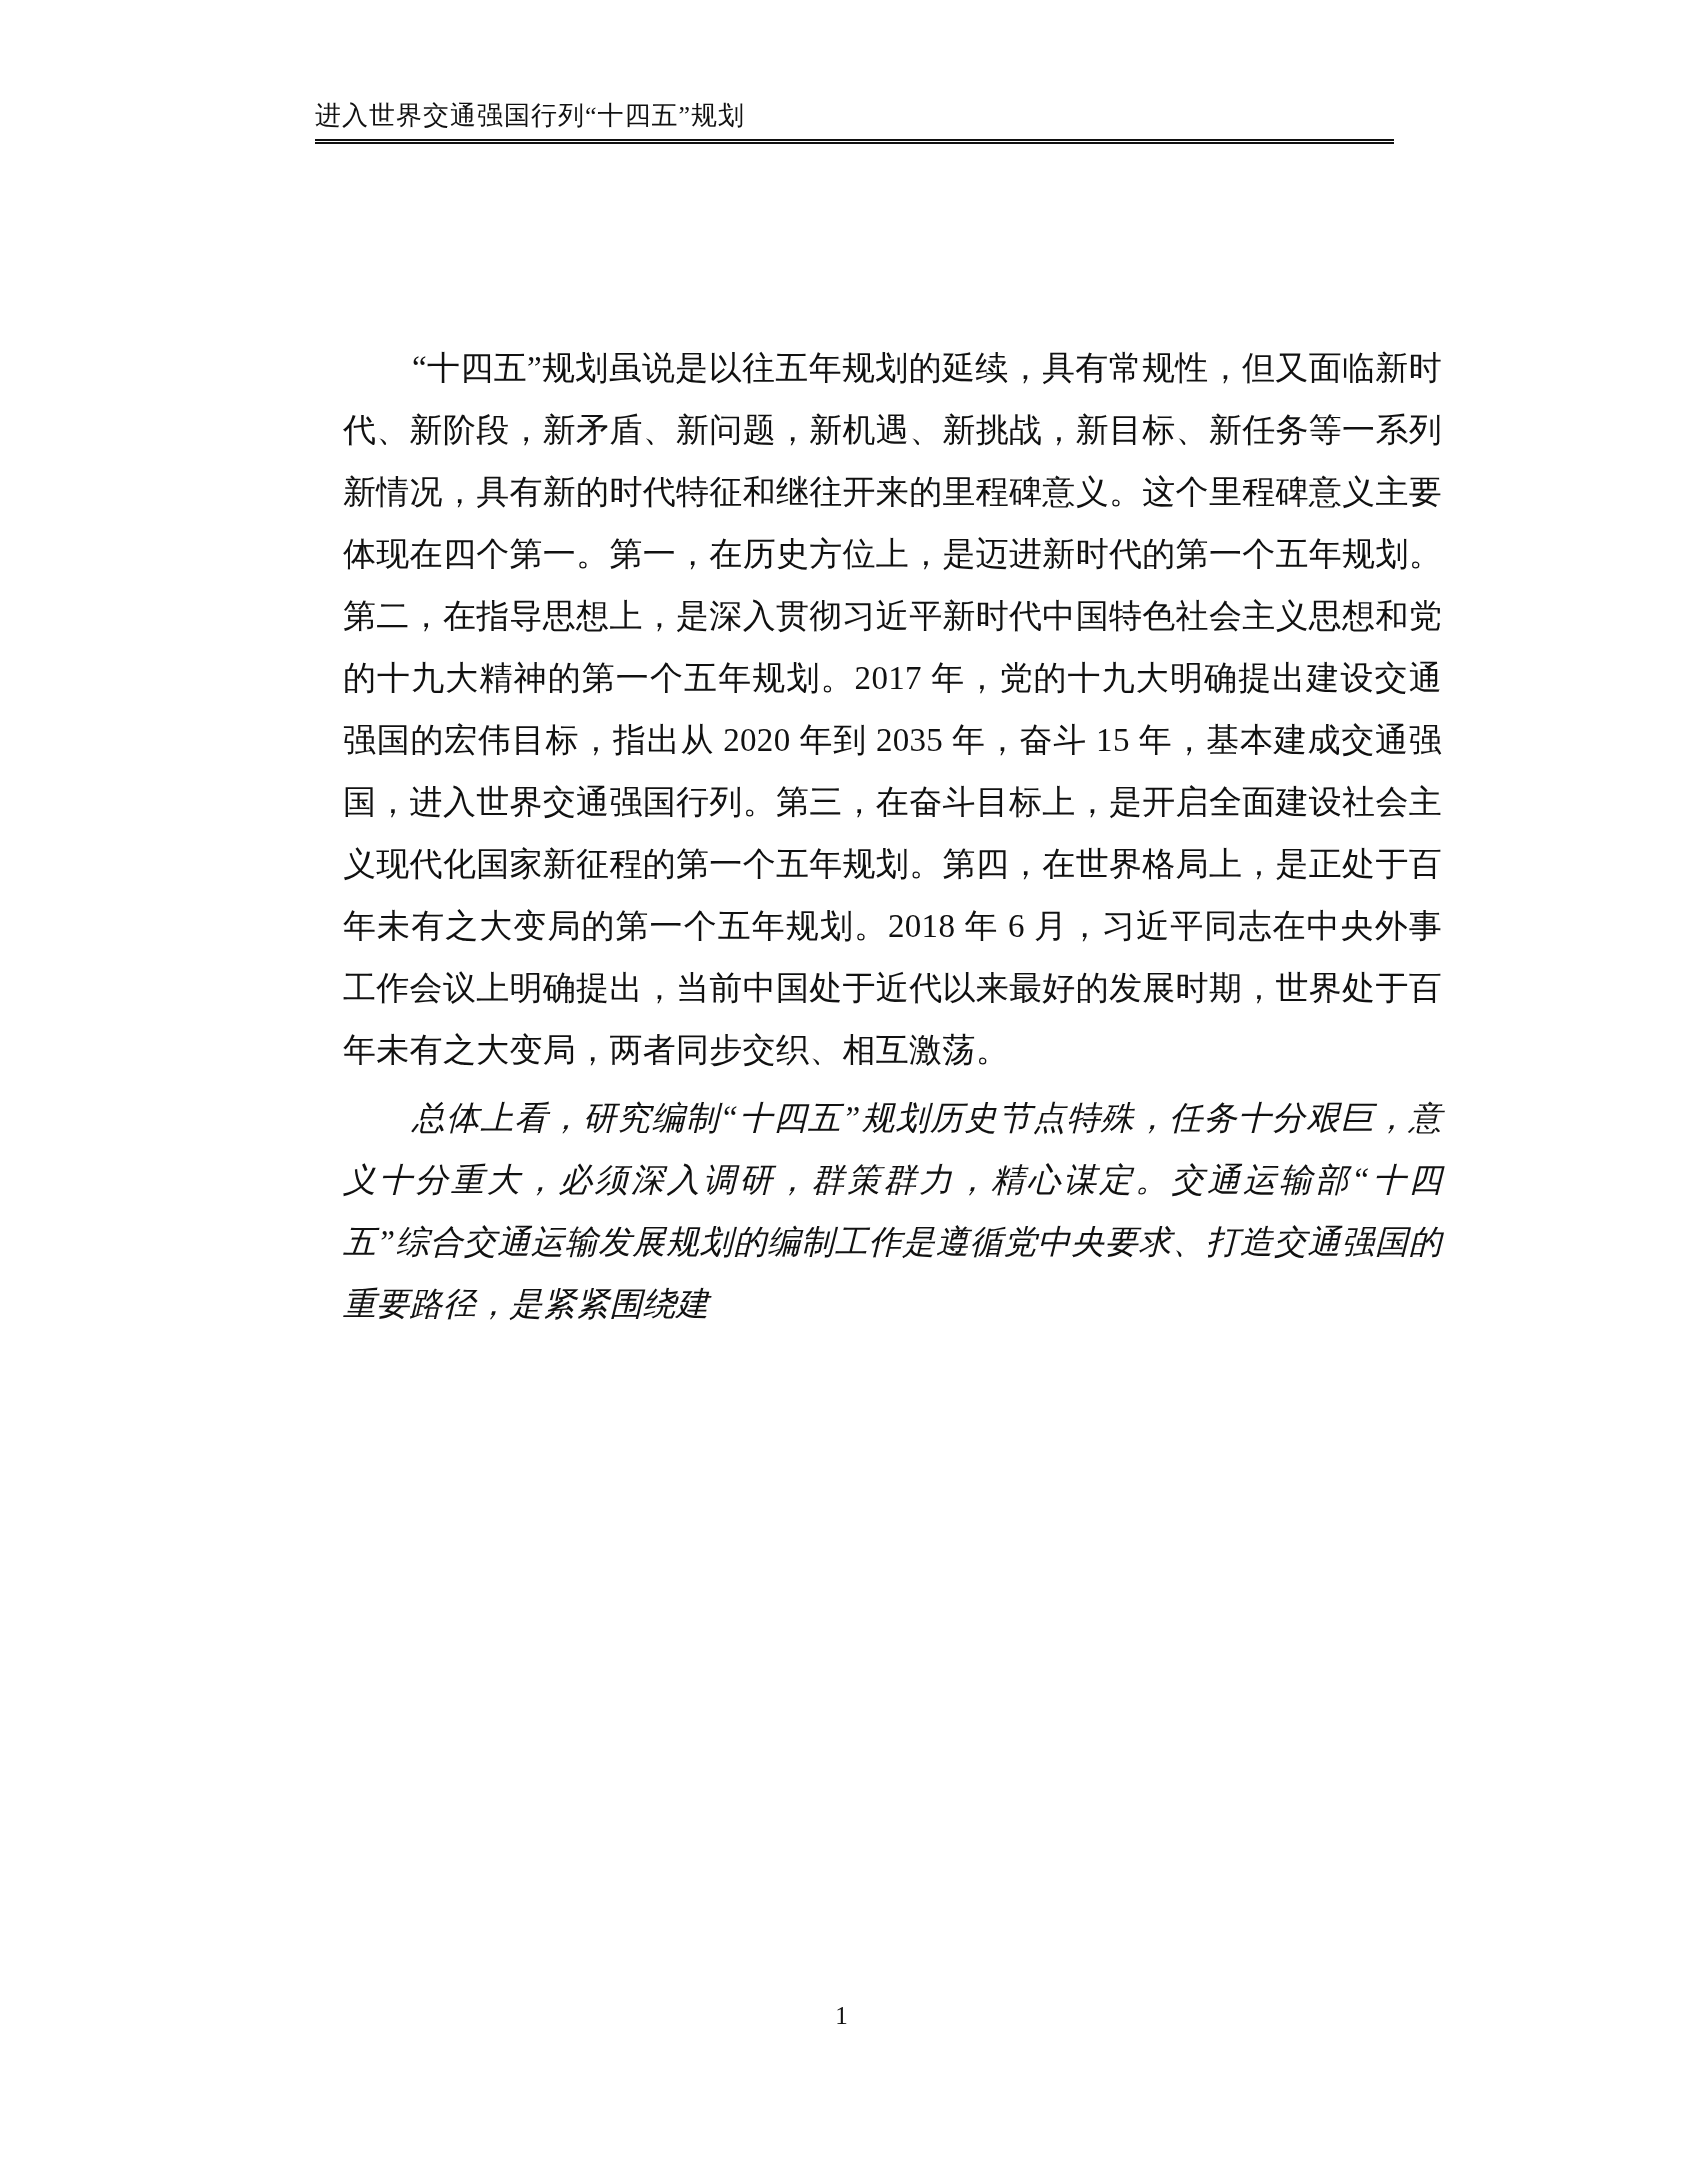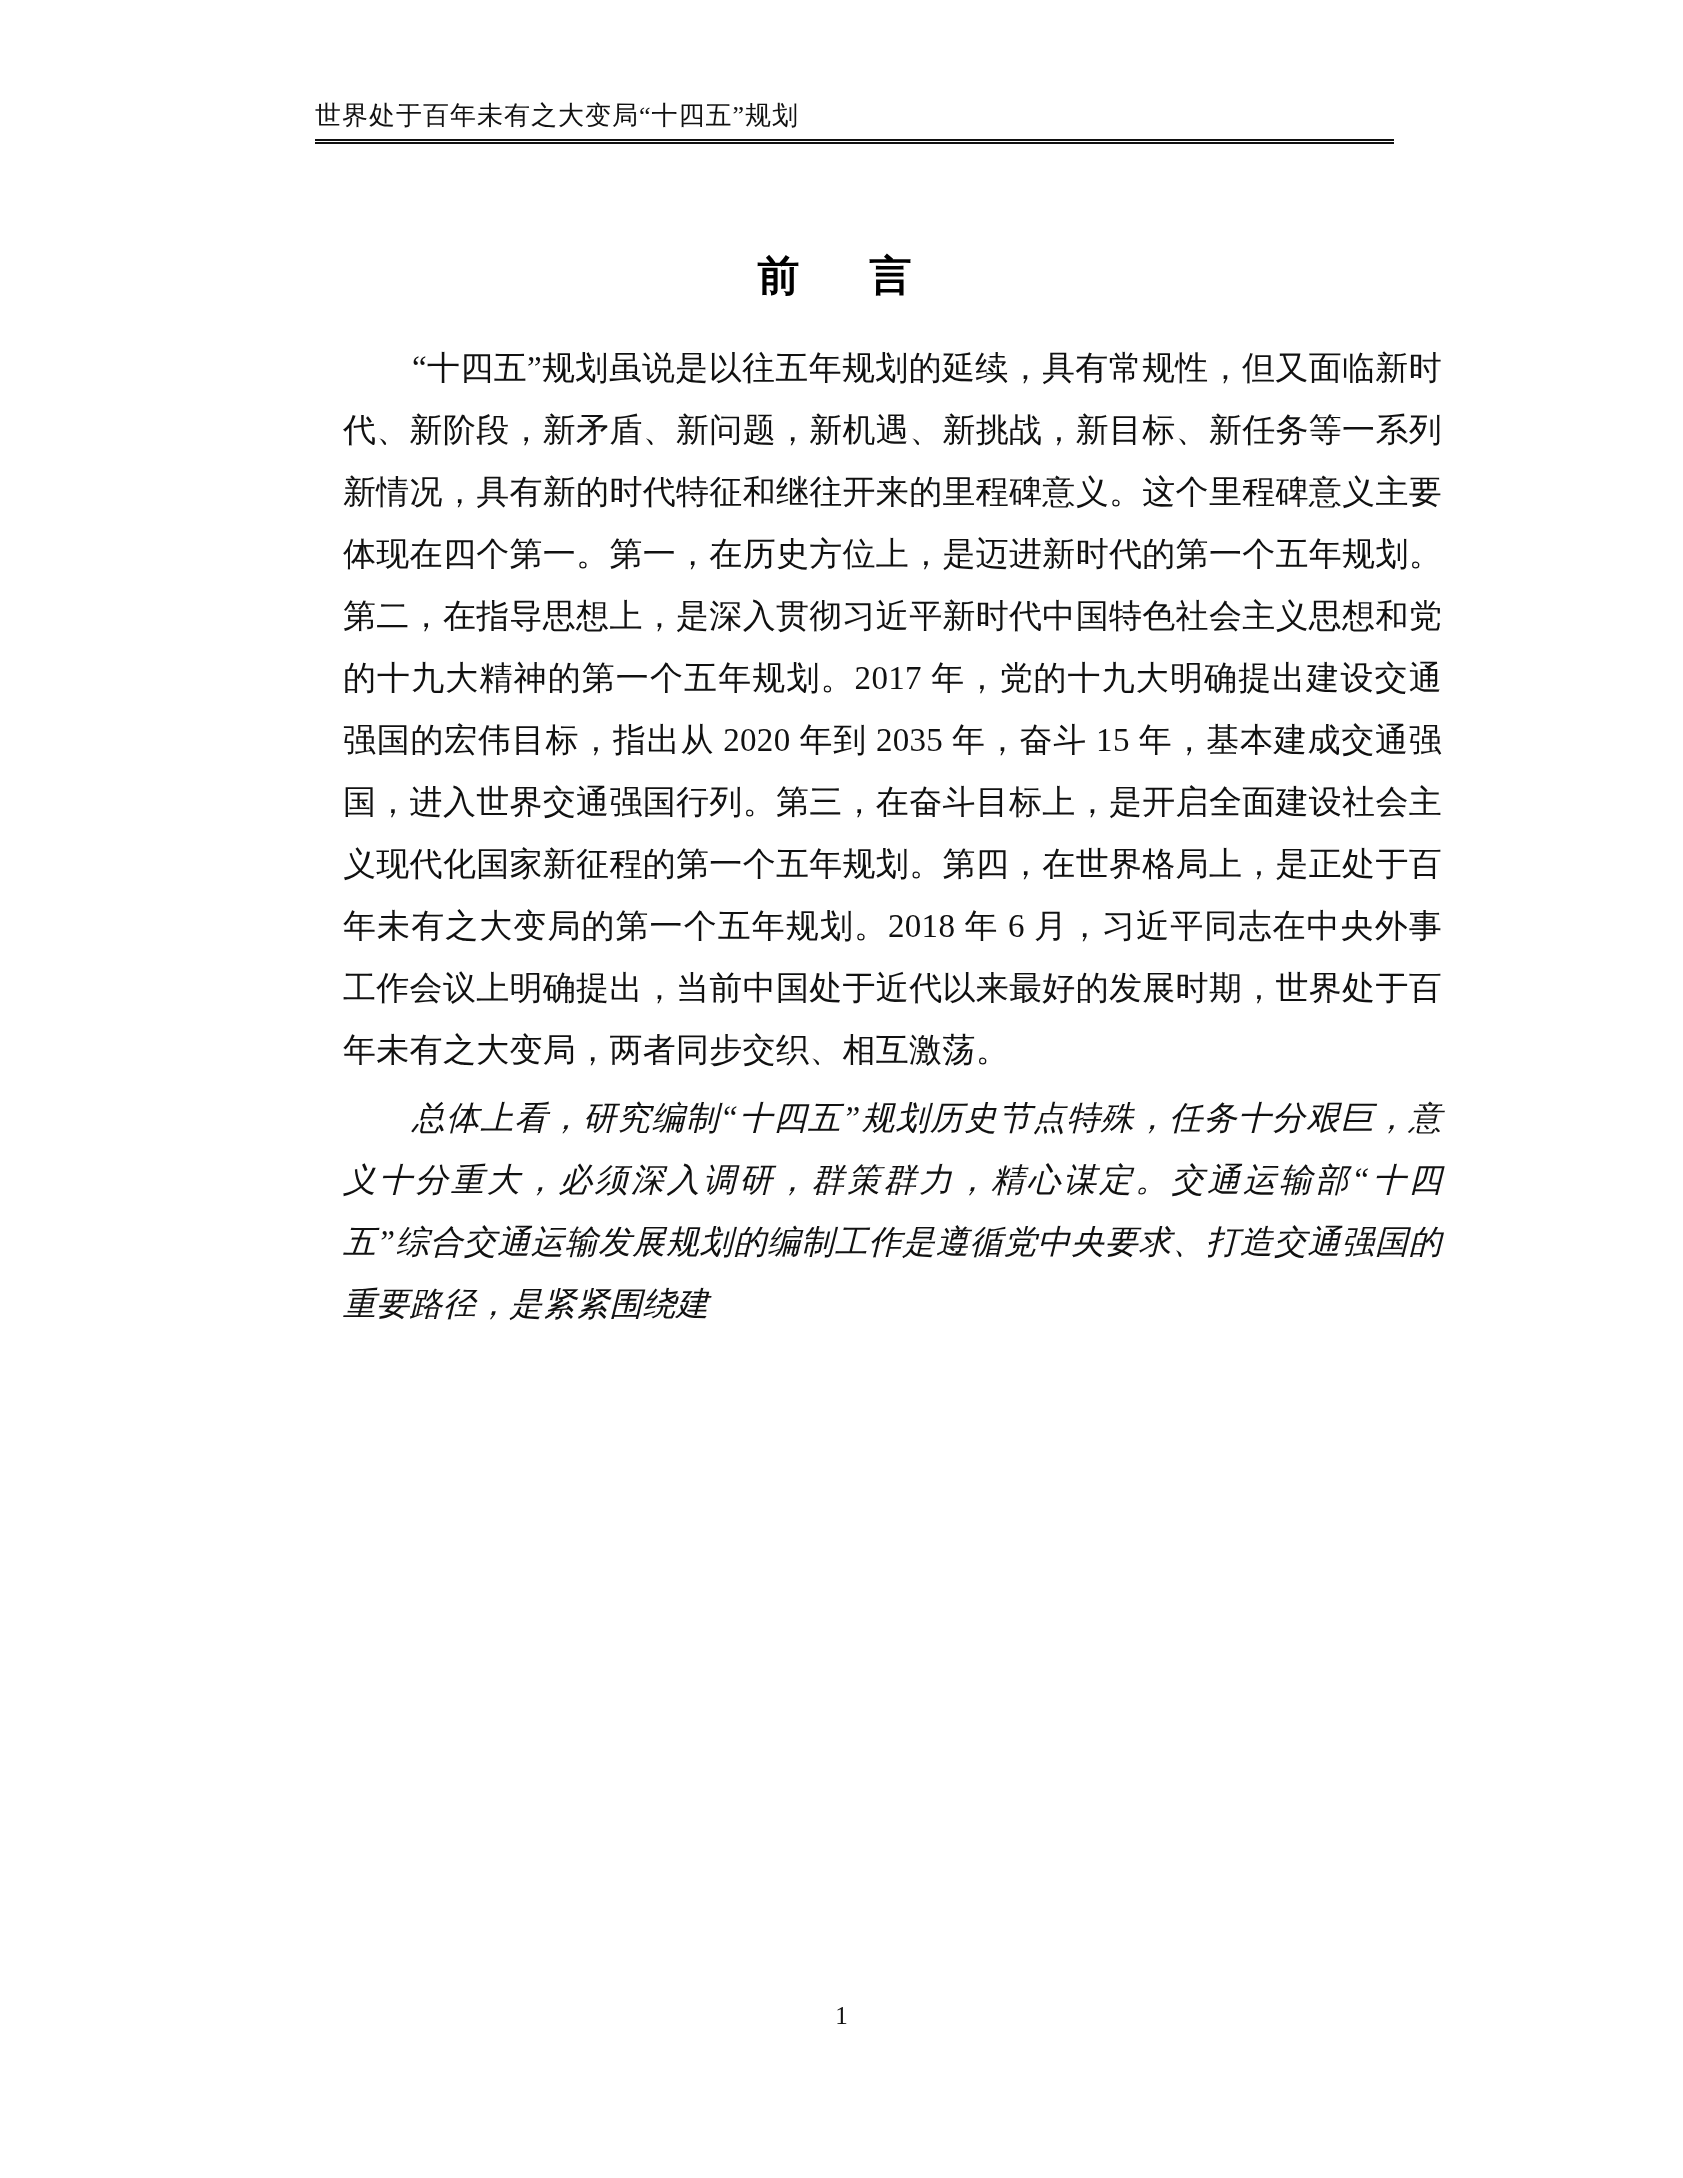--- a/index.html
+++ b/index.html
@@ -97,25 +97,24 @@
     font-size: 25px;
     color: #111;
   }
 </style>
 </head>
 <body>
 
 <div class="page">
 
   <div class="header-block">
-    <div class="header-text">世界处于百年未有之大变局“十四五”规划</div>
+    <div class="header-text">进入世界交通强国行列“十四五”规划</div>
     <div class="header-rule"></div>
   </div>
 
-  <div class="doc-title">前　言</div>
 
   <div class="body-area">
     <p class="para">“十四五”规划虽说是以往五年规划的延续，具有常规性，但又面临新时代、新阶段，新矛盾、新问题，新机遇、新挑战，新目标、新任务等一系列新情况，具有新的时代特征和继往开来的里程碑意义。这个里程碑意义主要体现在四个第一。第一，在历史方位上，是迈进新时代的第一个五年规划。第二，在指导思想上，是深入贯彻习近平新时代中国特色社会主义思想和党的十九大精神的第一个五年规划。2017 年，党的十九大明确提出建设交通强国的宏伟目标，指出从 2020 年到 2035 年，奋斗 15 年，基本建成交通强国，进入世界交通强国行列。第三，在奋斗目标上，是开启全面建设社会主义现代化国家新征程的第一个五年规划。第四，在世界格局上，是正处于百年未有之大变局的第一个五年规划。2018 年 6 月，习近平同志在中央外事工作会议上明确提出，当前中国处于近代以来最好的发展时期，世界处于百年未有之大变局，两者同步交织、相互激荡。</p>
     <p class="para para-gap">总体上看，研究编制“十四五”规划历史节点特殊，任务十分艰巨，意义十分重大，必须深入调研，群策群力，精心谋定。交通运输部“十四五”综合交通运输发展规划的编制工作是遵循党中央要求、打造交通强国的重要路径，是紧紧围绕建</p>
   </div>
 
   <div class="footer">1</div>
 
 </div>
 

